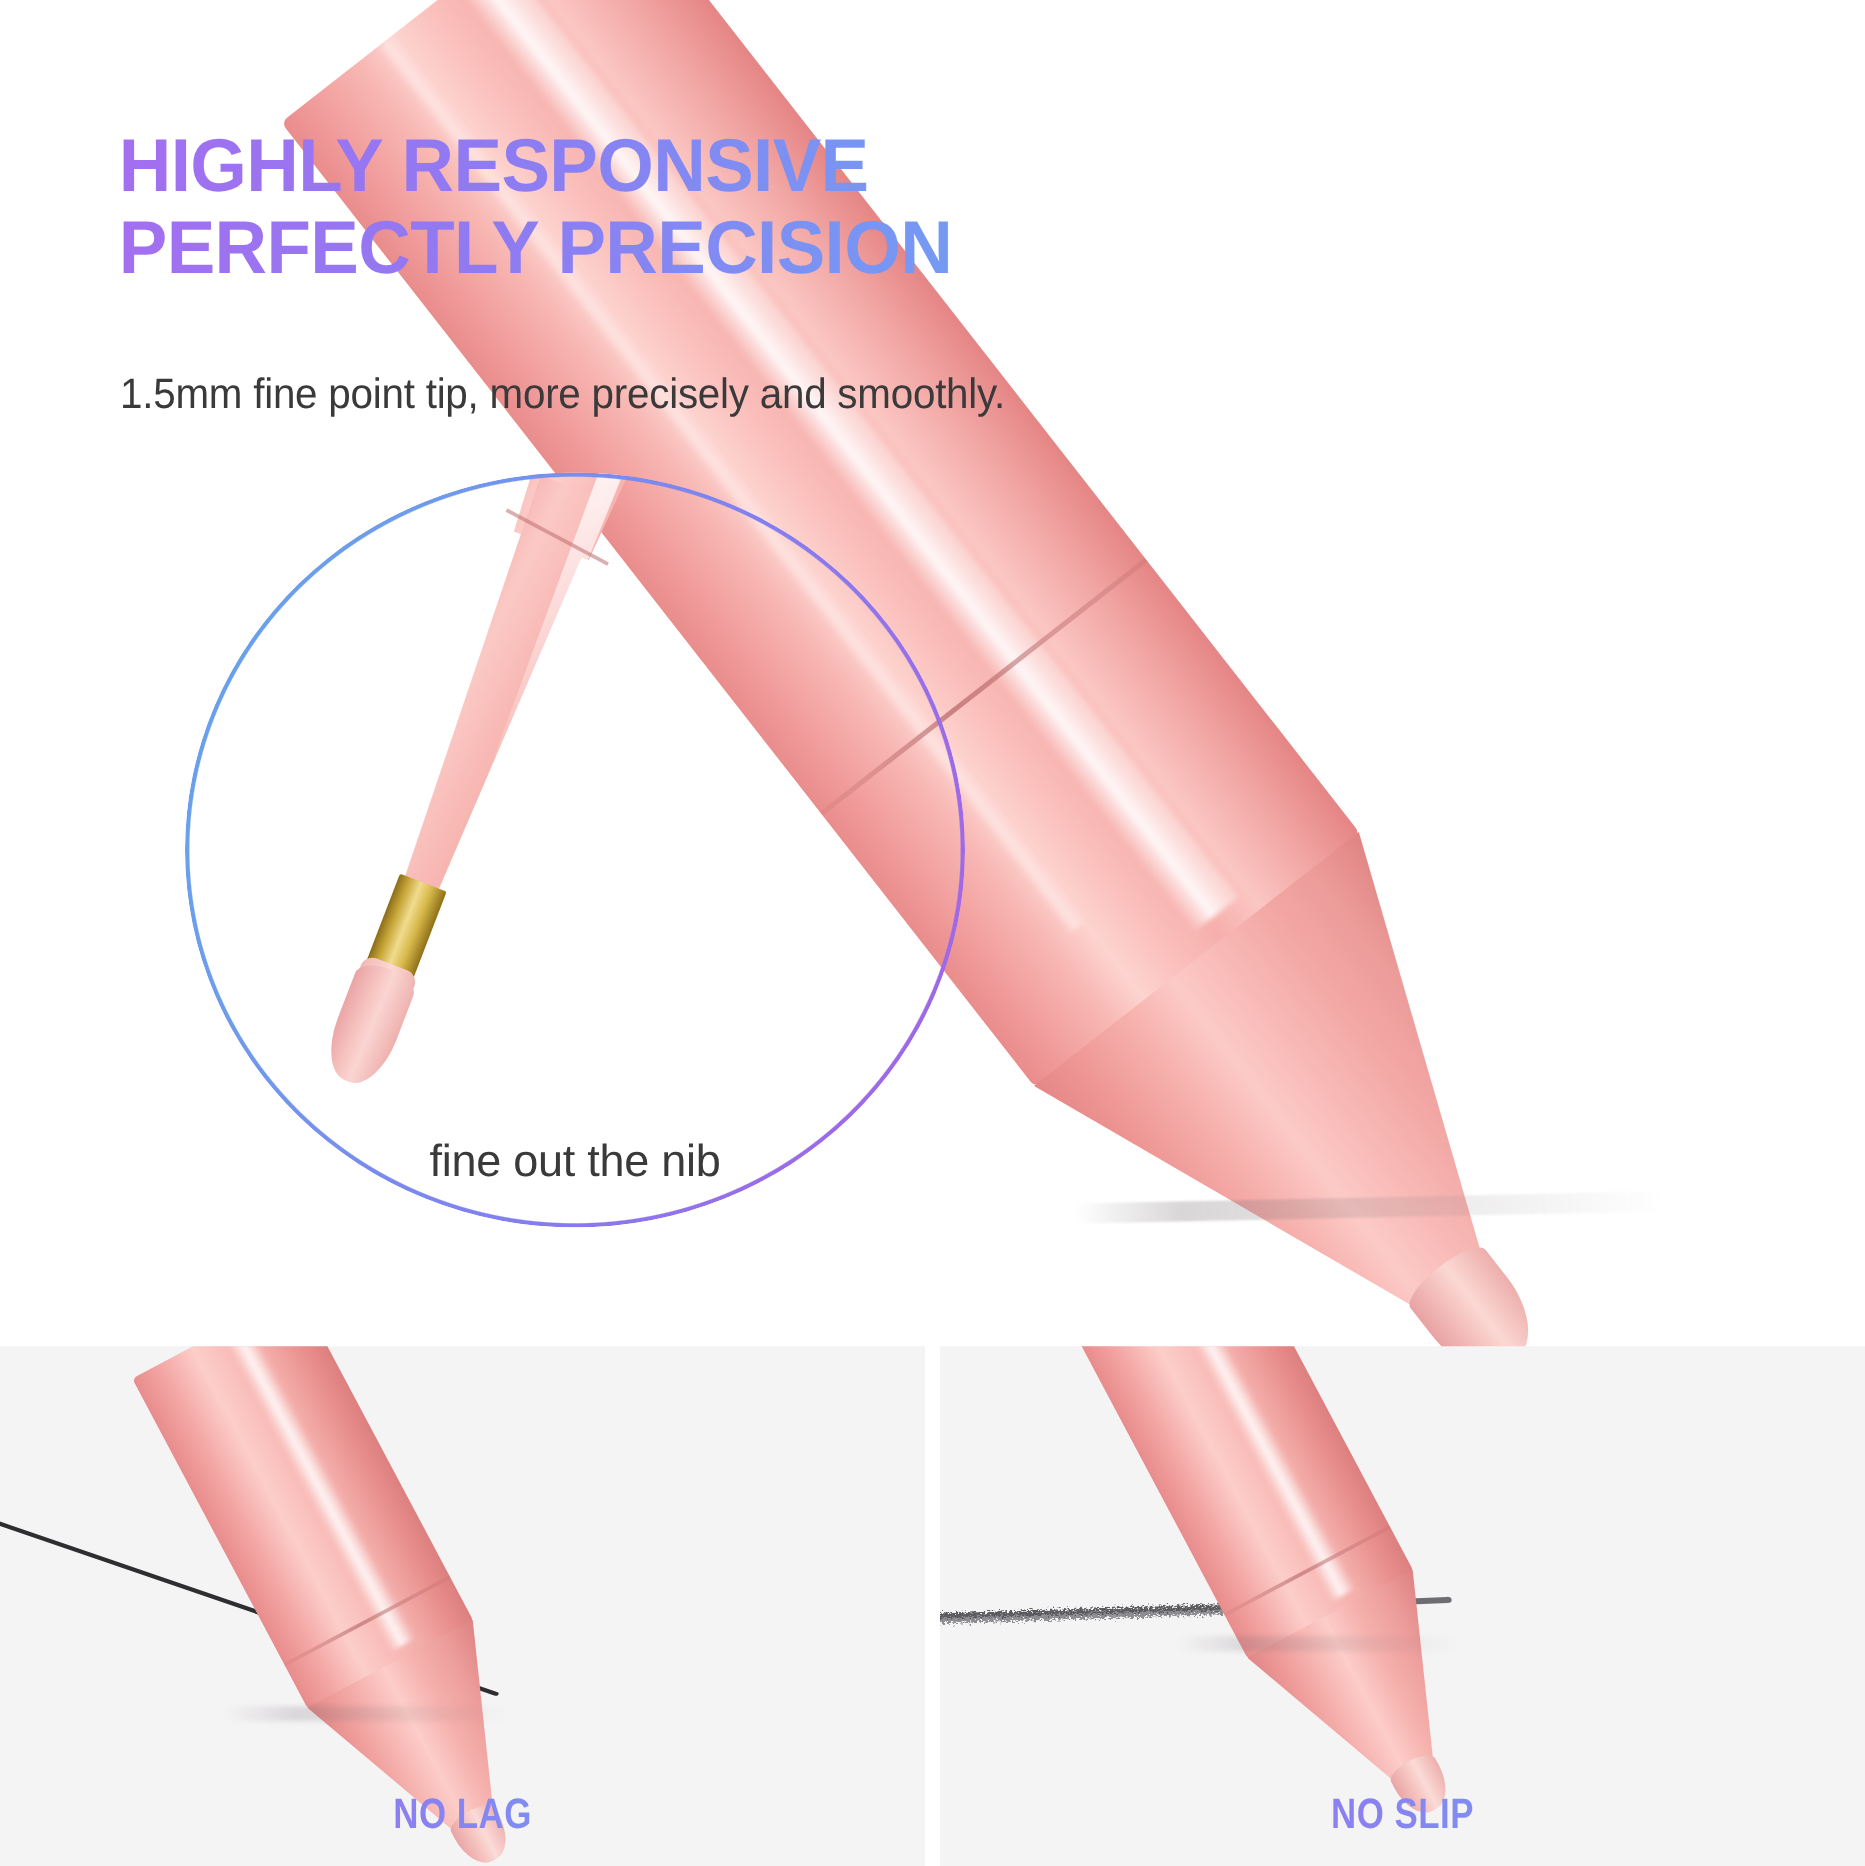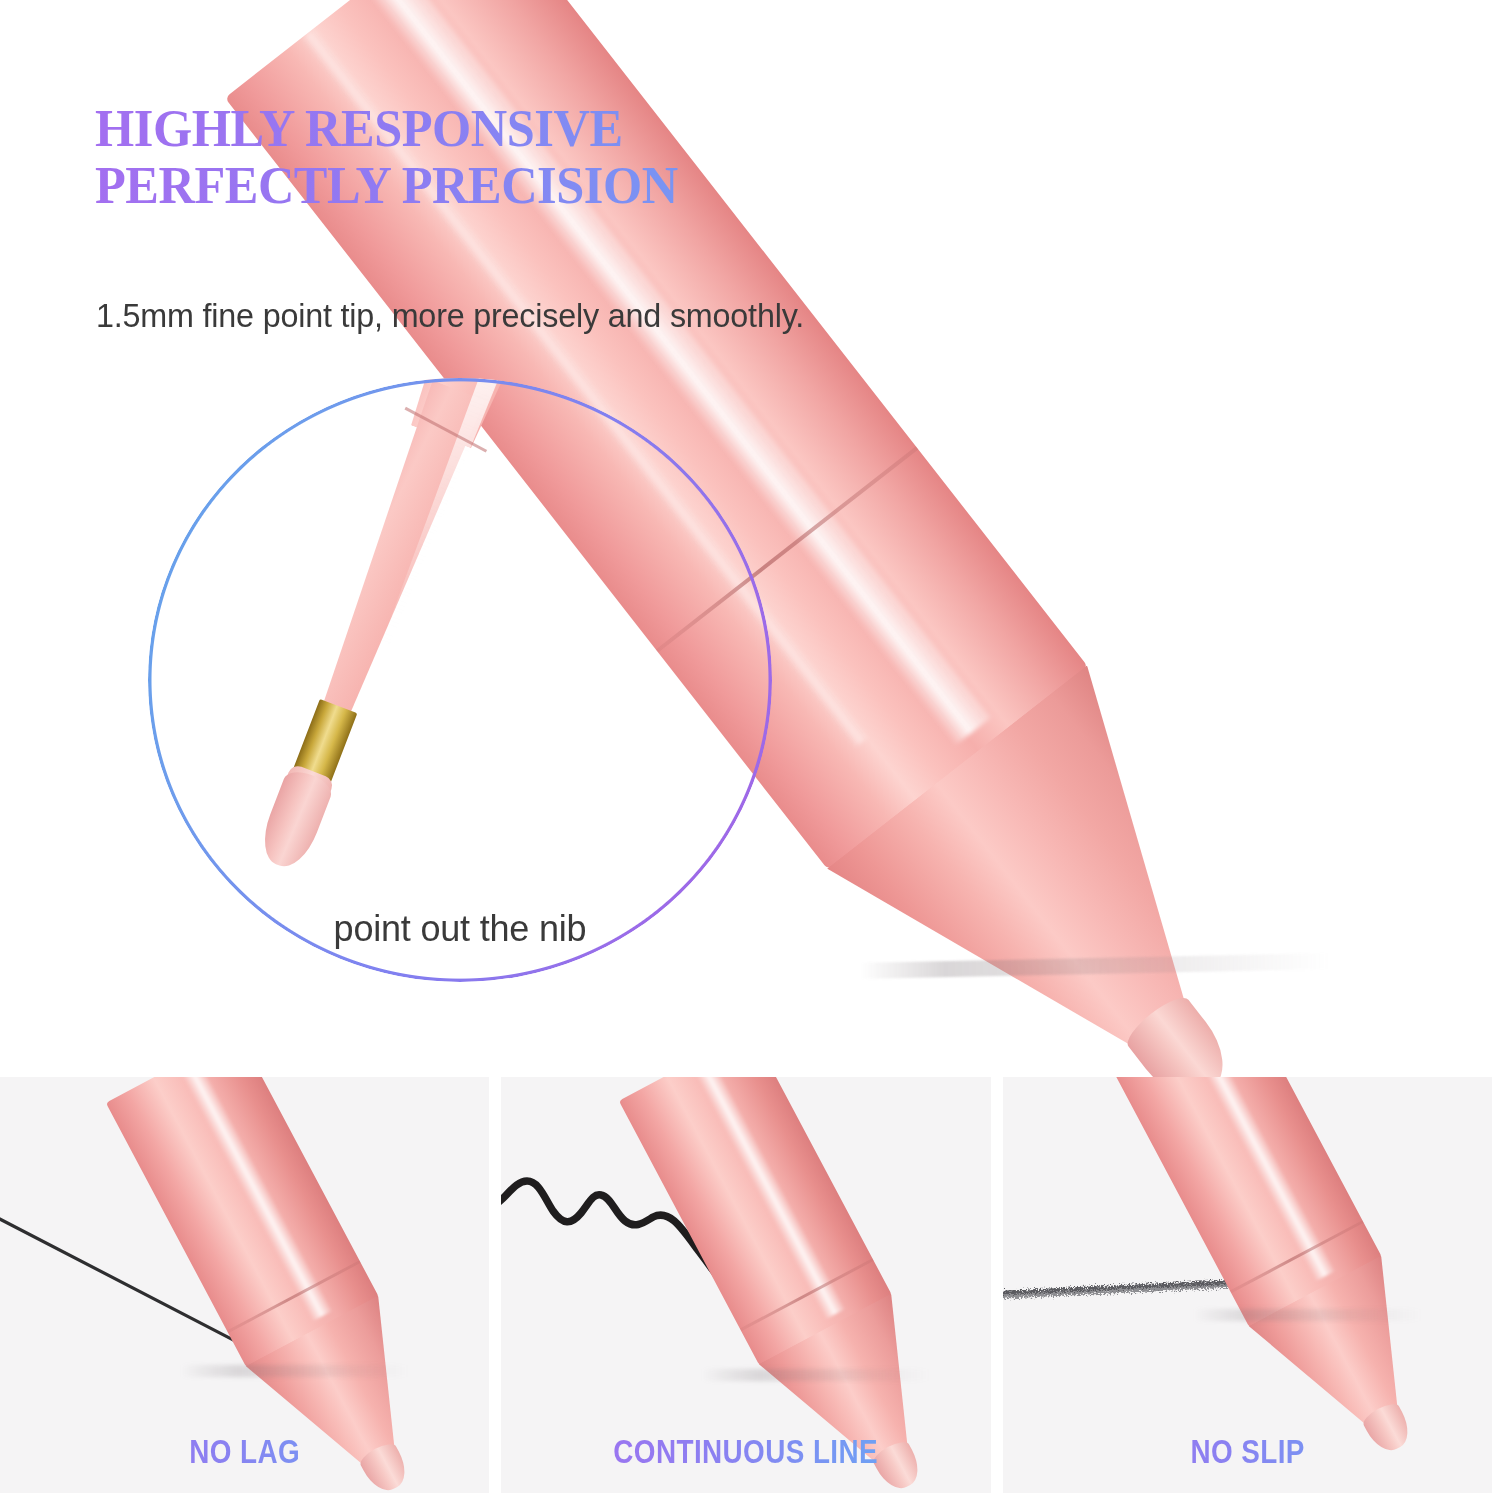--- a/index.html
+++ b/index.html
@@ -7,23 +7,23 @@
     width:1492px; height:1493px;
     background:#ffffff;
     font-family:"Liberation Sans", sans-serif;
     overflow:hidden;
   }
   #page{ position:relative; width:1492px; height:1493px; background:#fff; overflow:hidden; }
 
   
   .headline{
     position:absolute; left:95px; top:104px; width:1000px;
-    font-size:52px; font-weight:700; line-height:0.98;
+    font-size:60px; font-weight:700; line-height:0.98;
     letter-spacing:-0.5px;
-    font-family:Liberation Serif, serif;
+    font-family:Liberation Sans, sans-serif;
     -webkit-text-stroke:0;
   }
   .hl-line{
     display:block; white-space:nowrap;
     background:linear-gradient(90deg,#A36FF0 0%,#8E7BF2 32%,#7A93F3 58%,#62AEF5 100%);
     -webkit-background-clip:text;
     background-clip:text;
     color:transparent;
     -webkit-text-fill-color:transparent;
     transform:scaleX(0.97);
@@ -235,56 +235,39 @@
         <div class="mp-gloss"></div>
         <div class="mp-seam"></div>
         <div class="mp-gold"></div>
         <div class="mp-nib-collar"></div>
         <div class="mp-nib"></div>
       </div>
 
     </div>
     <div class="circle-ring"></div>
   </div>
-  <div class="callout-caption" style="left:148px;width:624px;">point out the nib</div>
+  <div class="callout-caption" style="left:148px;width:624px;">fine out the nib</div>
 
   <div class="panels">
 
     <div class="panel">
       <svg class="stroke-art" viewBox="0 0 489 416" preserveAspectRatio="none">
         <path d="M-4,140 L262,278" fill="none" stroke="#2E2E30" stroke-width="3.2" stroke-linecap="round"></path>
       </svg>
       <div class="ppen" style="left:300px; top:-60px; transform:rotate(-28deg);">
         <div class="pp-barrel"></div>
         <div class="pp-gloss"></div>
         <div class="pp-seam"></div>
         <div class="pp-cone"></div>
         <div class="pp-nib"></div>
       </div>
       <div class="pp-shadow" style="left:180px; top:288px;"></div>
       <div class="panel-label">NO LAG</div>
     </div>
 
-    <div class="panel">
-      <svg class="stroke-art" viewBox="0 0 489 416" preserveAspectRatio="none">
-        <path d="M-6,128 C6,120 14,104 26,104 C38,104 44,122 52,134
-                 C62,148 70,148 80,136 C88,126 92,116 100,118
-                 C110,120 114,136 124,144 C134,152 142,146 152,140
-                 C168,132 180,150 196,172 C216,198 250,248 288,282" fill="none" stroke="#1F1D1E" stroke-width="7.5" stroke-linecap="round" stroke-linejoin="round"></path>
-      </svg>
-      <div class="ppen" style="left:312px; top:-62px; transform:rotate(-28deg);">
-        <div class="pp-barrel"></div>
-        <div class="pp-gloss"></div>
-        <div class="pp-seam"></div>
-        <div class="pp-cone"></div>
-        <div class="pp-nib"></div>
-      </div>
-      <div class="pp-shadow" style="left:200px; top:292px;"></div>
-      <div class="panel-label">CONTINUOUS LINE</div>
-    </div>
 
     <div class="panel">
       <svg class="stroke-art" viewBox="0 0 489 416" preserveAspectRatio="none">
         <defs>
           <filter id="grain" x="-10%" y="-60%" width="120%" height="260%">
             <feTurbulence type="fractalNoise" baseFrequency="0.7 0.9" numOctaves="3" seed="7" result="n"></feTurbulence>
             <feDisplacementMap in="SourceGraphic" in2="n" scale="9" xChannelSelector="R" yChannelSelector="G"></feDisplacementMap>
           </filter>
         </defs>
         <g filter="url(#grain)">

